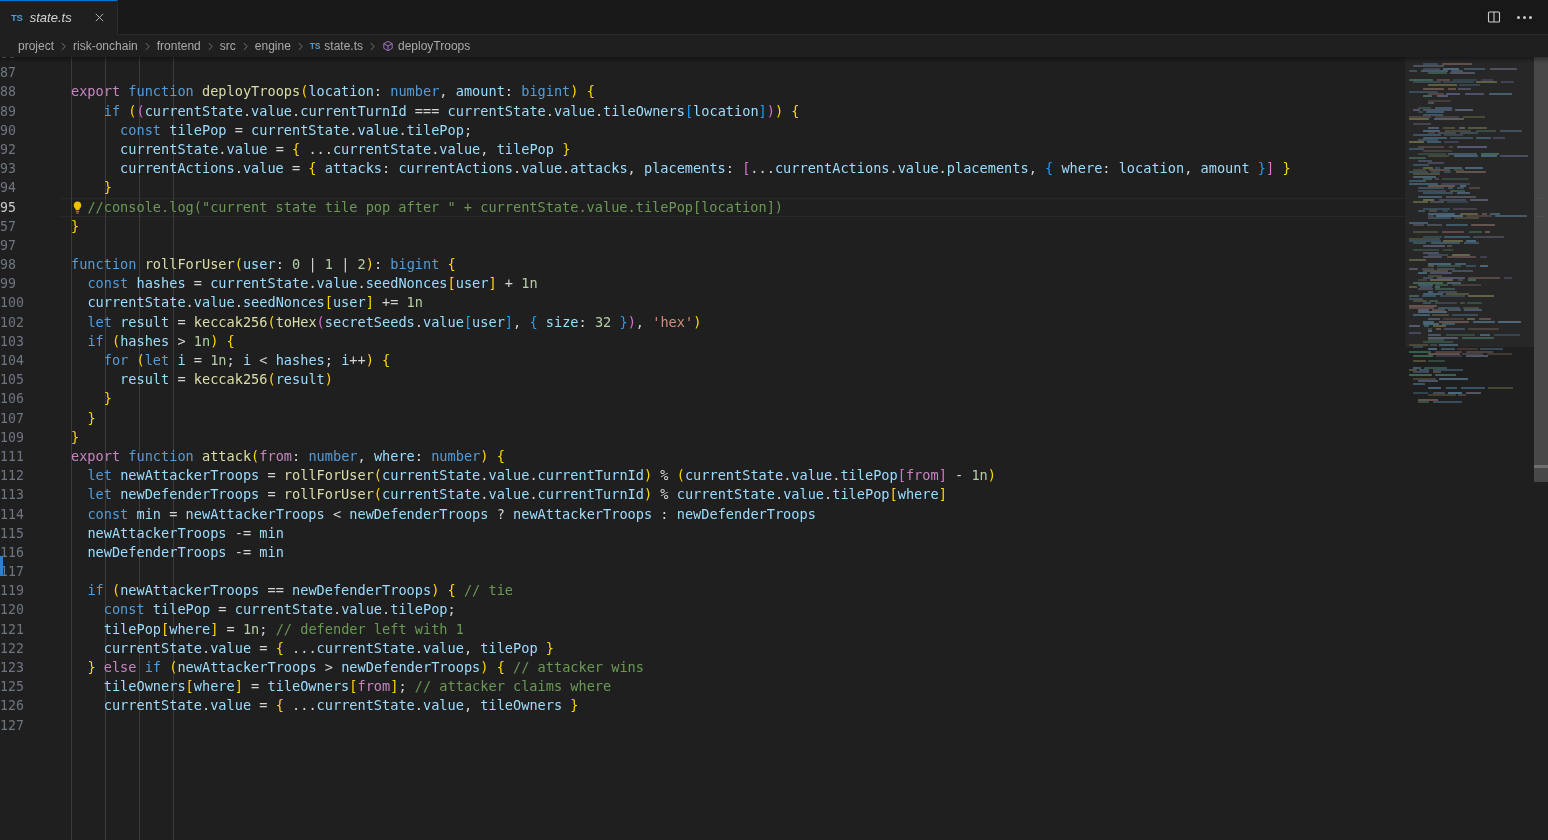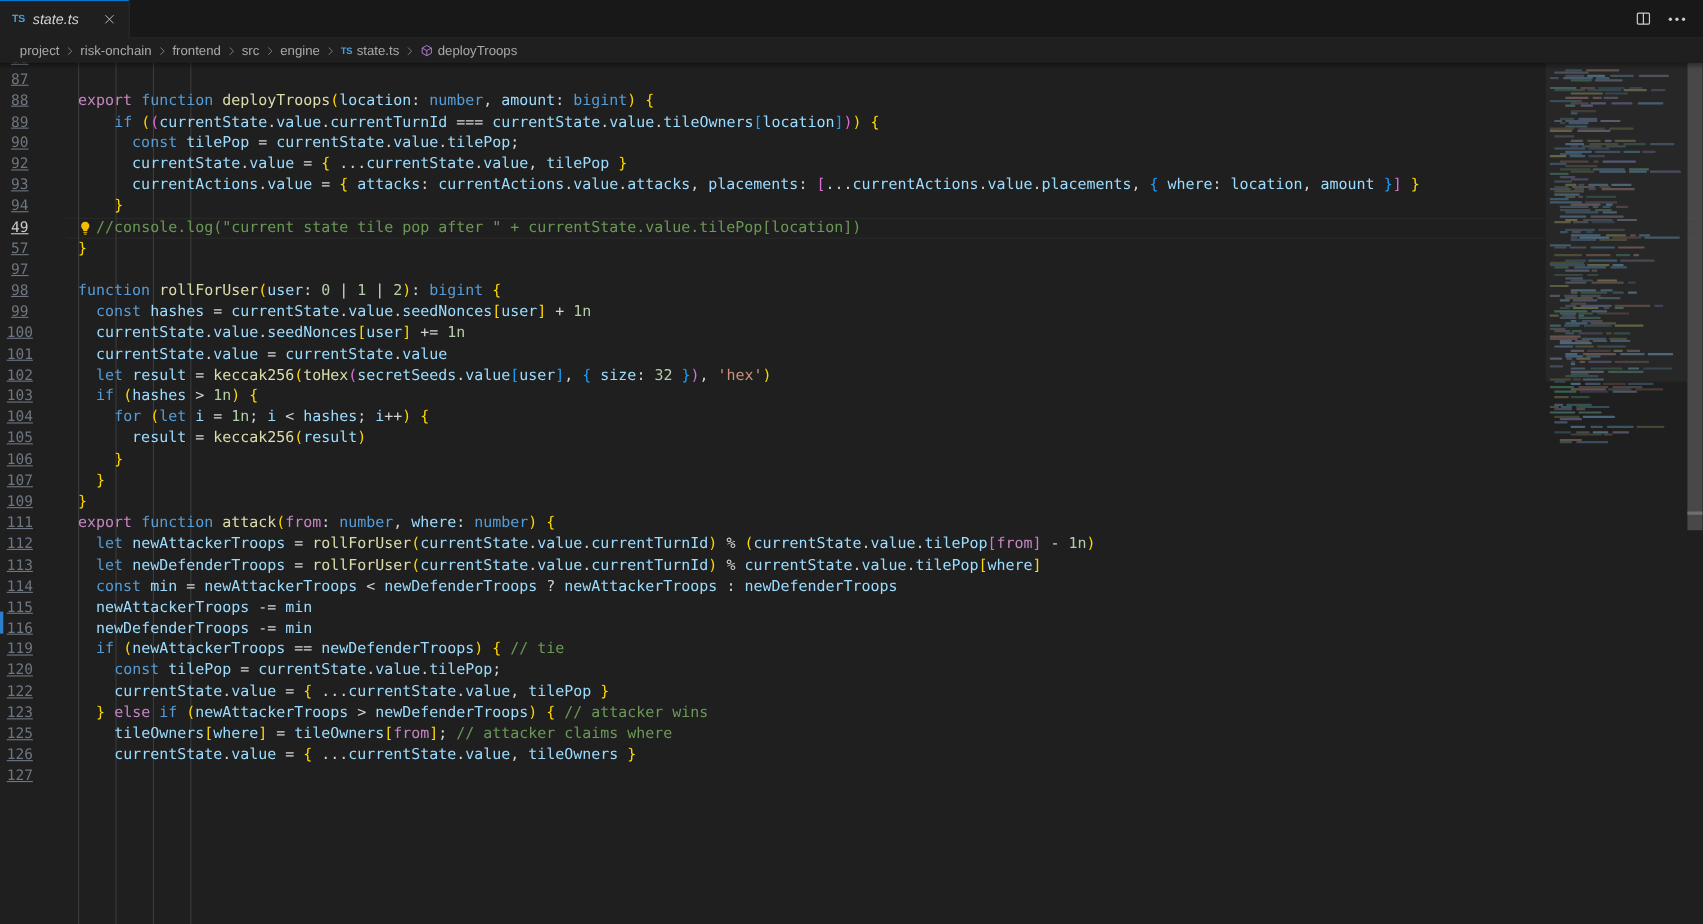--- a/index.html
+++ b/index.html
@@ -194,29 +194,28 @@
     top: 0;
     bottom: 0;
     border-top: 1px solid #282828;
     border-bottom: 1px solid #282828;
     pointer-events: none;
   }
 
   .gutter {
     flex: 0 0 60px;
     width: 60px;
-    text-align: center;
+    text-align: left;
     padding-right: 24px;
     color: #6e7681;
     font-size: 13.2px;
     line-height: 19.2px;
     user-select: none;
     position: relative;
     z-index: 2;
-    text-decoration: underline;
   }
   .line.current .gutter { color: #cccccc; }
 
   .bulb {
     position: absolute;
     left: 70px;
     top: 2px;
     width: 15px;
     height: 15px;
     z-index: 4;
@@ -435,46 +434,47 @@
       </div>
       <div class="code-scroll" id="code-lines">
           <div class="line"><div class="gutter">86</div><div class="content">&nbsp;</div></div>
           <div class="line"><div class="gutter">87</div><div class="content">&nbsp;</div></div>
           <div class="line"><div class="gutter">88</div><div class="content"><span class="ctl">export</span> <span class="kw">function</span> <span class="fn">deployTroops</span><span class="b1">(</span><span class="var">location</span><span class="op">:</span> <span class="kw">number</span><span class="op">,</span> <span class="var">amount</span><span class="op">:</span> <span class="kw">bigint</span><span class="b1">)</span> <span class="b1">{</span></div></div>
           <div class="line"><div class="gutter">89</div><div class="content">    <span class="kw">if</span> <span class="b1">(</span><span class="b2">(</span><span class="var">currentState</span><span class="op">.</span><span class="var">value</span><span class="op">.</span><span class="var">currentTurnId</span> <span class="op">=</span><span class="op">=</span><span class="op">=</span> <span class="var">currentState</span><span class="op">.</span><span class="var">value</span><span class="op">.</span><span class="var">tileOwners</span><span class="b3">[</span><span class="var">location</span><span class="b3">]</span><span class="b2">)</span><span class="b1">)</span> <span class="b1">{</span></div></div>
           <div class="line"><div class="gutter">90</div><div class="content">      <span class="kw">const</span> <span class="var">tilePop</span> <span class="op">=</span> <span class="var">currentState</span><span class="op">.</span><span class="var">value</span><span class="op">.</span><span class="var">tilePop</span><span class="op">;</span></div></div>
           <div class="line"><div class="gutter">92</div><div class="content">      <span class="var">currentState</span><span class="op">.</span><span class="var">value</span> <span class="op">=</span> <span class="b1">{</span> <span class="op">.</span><span class="op">.</span><span class="op">.</span><span class="var">currentState</span><span class="op">.</span><span class="var">value</span><span class="op">,</span> <span class="var">tilePop</span> <span class="b1">}</span></div></div>
           <div class="line"><div class="gutter">93</div><div class="content">      <span class="var">currentActions</span><span class="op">.</span><span class="var">value</span> <span class="op">=</span> <span class="b1">{</span> <span class="var">attacks</span><span class="op">:</span> <span class="var">currentActions</span><span class="op">.</span><span class="var">value</span><span class="op">.</span><span class="var">attacks</span><span class="op">,</span> <span class="var">placements</span><span class="op">:</span> <span class="b2">[</span><span class="op">.</span><span class="op">.</span><span class="op">.</span><span class="var">currentActions</span><span class="op">.</span><span class="var">value</span><span class="op">.</span><span class="var">placements</span><span class="op">,</span> <span class="b3">{</span> <span class="var">where</span><span class="op">:</span> <span class="var">location</span><span class="op">,</span> <span class="var">amount</span> <span class="b3">}</span><span class="b2">]</span> <span class="b1">}</span></div></div>
           <div class="line"><div class="gutter">94</div><div class="content">    <span class="b1">}</span></div></div>
-          <div class="line current"><div class="gutter">49</div><div class="bulb"><svg viewBox="0 0 16 16" fill="none">
+          <div class="line current"><div class="gutter">95</div><div class="bulb"><svg viewBox="0 0 16 16" fill="none">
                 <path d="M8 1.6c-2.3 0-4 1.75-4 3.95 0 1.45.72 2.45 1.4 3.2.42.47.6.9.6 1.35v.5h4v-.5c0-.45.18-.88.6-1.35.68-.75 1.4-1.75 1.4-3.2 0-2.2-1.7-3.95-4-3.95z" fill="#f0c000"></path>
                 <rect x="6.1" y="11.4" width="3.8" height="1.25" rx="0.5" fill="#c79a00"></rect>
                 <rect x="6.6" y="13.2" width="2.8" height="1.1" rx="0.55" fill="#c79a00"></rect>
               </svg></div><div class="content">  <span class="cmt">//console.log("current state tile pop after " + currentState.value.tilePop[location])</span></div></div>
           <div class="line"><div class="gutter">57</div><div class="content"><span class="b1">}</span></div></div>
           <div class="line"><div class="gutter">97</div><div class="content">&nbsp;</div></div>
           <div class="line"><div class="gutter">98</div><div class="content"><span class="kw">function</span> <span class="fn">rollForUser</span><span class="b1">(</span><span class="var">user</span><span class="op">:</span> <span class="num">0</span> <span class="op">|</span> <span class="num">1</span> <span class="op">|</span> <span class="num">2</span><span class="b1">)</span><span class="op">:</span> <span class="kw">bigint</span> <span class="b1">{</span></div></div>
           <div class="line"><div class="gutter">99</div><div class="content">  <span class="kw">const</span> <span class="var">hashes</span> <span class="op">=</span> <span class="var">currentState</span><span class="op">.</span><span class="var">value</span><span class="op">.</span><span class="var">seedNonces</span><span class="b1">[</span><span class="var">user</span><span class="b1">]</span> <span class="op">+</span> <span class="num">1n</span></div></div>
           <div class="line"><div class="gutter">100</div><div class="content">  <span class="var">currentState</span><span class="op">.</span><span class="var">value</span><span class="op">.</span><span class="var">seedNonces</span><span class="b1">[</span><span class="var">user</span><span class="b1">]</span> <span class="op">+</span><span class="op">=</span> <span class="num">1n</span></div></div>
-          <div class="line"><div class="gutter">101</div><div class="content">  <span class="var">currentState</span><span class="op">.</span><span class="var">value</span> <span class="op">=</span> <span class="var">currentState</span><span class="op">.</span><span class="var">value</span></div></div>
           <div class="line"><div class="gutter">102</div><div class="content">  <span class="kw">let</span> <span class="var">result</span> <span class="op">=</span> <span class="fn">keccak256</span><span class="b1">(</span><span class="fn">toHex</span><span class="b2">(</span><span class="var">secretSeeds</span><span class="op">.</span><span class="var">value</span><span class="b3">[</span><span class="var">user</span><span class="b3">]</span><span class="op">,</span> <span class="b3">{</span> <span class="var">size</span><span class="op">:</span> <span class="num">32</span> <span class="b3">}</span><span class="b2">)</span><span class="op">,</span> <span class="str">'hex'</span><span class="b1">)</span></div></div>
           <div class="line"><div class="gutter">103</div><div class="content">  <span class="kw">if</span> <span class="b1">(</span><span class="var">hashes</span> <span class="op">&gt;</span> <span class="num">1n</span><span class="b1">)</span> <span class="b1">{</span></div></div>
           <div class="line"><div class="gutter">104</div><div class="content">    <span class="kw">for</span> <span class="b1">(</span><span class="kw">let</span> <span class="var">i</span> <span class="op">=</span> <span class="num">1n</span><span class="op">;</span> <span class="var">i</span> <span class="op">&lt;</span> <span class="var">hashes</span><span class="op">;</span> <span class="var">i</span><span class="op">+</span><span class="op">+</span><span class="b1">)</span> <span class="b1">{</span></div></div>
           <div class="line"><div class="gutter">105</div><div class="content">      <span class="var">result</span> <span class="op">=</span> <span class="fn">keccak256</span><span class="b1">(</span><span class="var">result</span><span class="b1">)</span></div></div>
           <div class="line"><div class="gutter">106</div><div class="content">    <span class="b1">}</span></div></div>
           <div class="line"><div class="gutter">107</div><div class="content">  <span class="b1">}</span></div></div>
           <div class="line"><div class="gutter">109</div><div class="content"><span class="b1">}</span></div></div>
           <div class="line"><div class="gutter">111</div><div class="content"><span class="ctl">export</span> <span class="kw">function</span> <span class="fn">attack</span><span class="b1">(</span><span class="ctl">from</span><span class="op">:</span> <span class="kw">number</span><span class="op">,</span> <span class="var">where</span><span class="op">:</span> <span class="kw">number</span><span class="b1">)</span> <span class="b1">{</span></div></div>
           <div class="line"><div class="gutter">112</div><div class="content">  <span class="kw">let</span> <span class="var">newAttackerTroops</span> <span class="op">=</span> <span class="fn">rollForUser</span><span class="b1">(</span><span class="var">currentState</span><span class="op">.</span><span class="var">value</span><span class="op">.</span><span class="var">currentTurnId</span><span class="b1">)</span> <span class="op">%</span> <span class="b1">(</span><span class="var">currentState</span><span class="op">.</span><span class="var">value</span><span class="op">.</span><span class="var">tilePop</span><span class="b2">[</span><span class="ctl">from</span><span class="b2">]</span> <span class="op">-</span> <span class="num">1n</span><span class="b1">)</span></div></div>
           <div class="line"><div class="gutter">113</div><div class="content">  <span class="kw">let</span> <span class="var">newDefenderTroops</span> <span class="op">=</span> <span class="fn">rollForUser</span><span class="b1">(</span><span class="var">currentState</span><span class="op">.</span><span class="var">value</span><span class="op">.</span><span class="var">currentTurnId</span><span class="b1">)</span> <span class="op">%</span> <span class="var">currentState</span><span class="op">.</span><span class="var">value</span><span class="op">.</span><span class="var">tilePop</span><span class="b1">[</span><span class="var">where</span><span class="b1">]</span></div></div>
           <div class="line"><div class="gutter">114</div><div class="content">  <span class="kw">const</span> <span class="var">min</span> <span class="op">=</span> <span class="var">newAttackerTroops</span> <span class="op">&lt;</span> <span class="var">newDefenderTroops</span> <span class="op">?</span> <span class="var">newAttackerTroops</span> <span class="op">:</span> <span class="var">newDefenderTroops</span></div></div>
           <div class="line"><div class="gutter">115</div><div class="content">  <span class="var">newAttackerTroops</span> <span class="op">-</span><span class="op">=</span> <span class="var">min</span></div></div>
           <div class="line"><div class="gutter">116</div><div class="content">  <span class="var">newDefenderTroops</span> <span class="op">-</span><span class="op">=</span> <span class="var">min</span></div></div>
+          <div class="line"><div class="gutter">117</div><div class="content">&nbsp;</div></div>
           <div class="line"><div class="gutter">119</div><div class="content">  <span class="kw">if</span> <span class="b1">(</span><span class="var">newAttackerTroops</span> <span class="op">=</span><span class="op">=</span> <span class="var">newDefenderTroops</span><span class="b1">)</span> <span class="b1">{</span> <span class="cmt">// tie</span></div></div>
           <div class="line"><div class="gutter">120</div><div class="content">    <span class="kw">const</span> <span class="var">tilePop</span> <span class="op">=</span> <span class="var">currentState</span><span class="op">.</span><span class="var">value</span><span class="op">.</span><span class="var">tilePop</span><span class="op">;</span></div></div>
+          <div class="line"><div class="gutter">121</div><div class="content">    <span class="var">tilePop</span><span class="b1">[</span><span class="var">where</span><span class="b1">]</span> <span class="op">=</span> <span class="num">1n</span><span class="op">;</span> <span class="cmt">// defender left with 1</span></div></div>
           <div class="line"><div class="gutter">122</div><div class="content">    <span class="var">currentState</span><span class="op">.</span><span class="var">value</span> <span class="op">=</span> <span class="b1">{</span> <span class="op">.</span><span class="op">.</span><span class="op">.</span><span class="var">currentState</span><span class="op">.</span><span class="var">value</span><span class="op">,</span> <span class="var">tilePop</span> <span class="b1">}</span></div></div>
           <div class="line"><div class="gutter">123</div><div class="content">  <span class="b1">}</span> <span class="ctl">else</span> <span class="kw">if</span> <span class="b1">(</span><span class="var">newAttackerTroops</span> <span class="op">&gt;</span> <span class="var">newDefenderTroops</span><span class="b1">)</span> <span class="b1">{</span> <span class="cmt">// attacker wins</span></div></div>
           <div class="line"><div class="gutter">125</div><div class="content">    <span class="var">tileOwners</span><span class="b1">[</span><span class="var">where</span><span class="b1">]</span> <span class="op">=</span> <span class="var">tileOwners</span><span class="b1">[</span><span class="ctl">from</span><span class="b1">]</span><span class="op">;</span> <span class="cmt">// attacker claims where</span></div></div>
           <div class="line"><div class="gutter">126</div><div class="content">    <span class="var">currentState</span><span class="op">.</span><span class="var">value</span> <span class="op">=</span> <span class="b1">{</span> <span class="op">.</span><span class="op">.</span><span class="op">.</span><span class="var">currentState</span><span class="op">.</span><span class="var">value</span><span class="op">,</span> <span class="var">tileOwners</span> <span class="b1">}</span></div></div>
           <div class="line"><div class="gutter">127</div><div class="content">&nbsp;</div></div>
         </div>
     </div>
 
     <div class="minimap">
       <div id="mm-lines">

